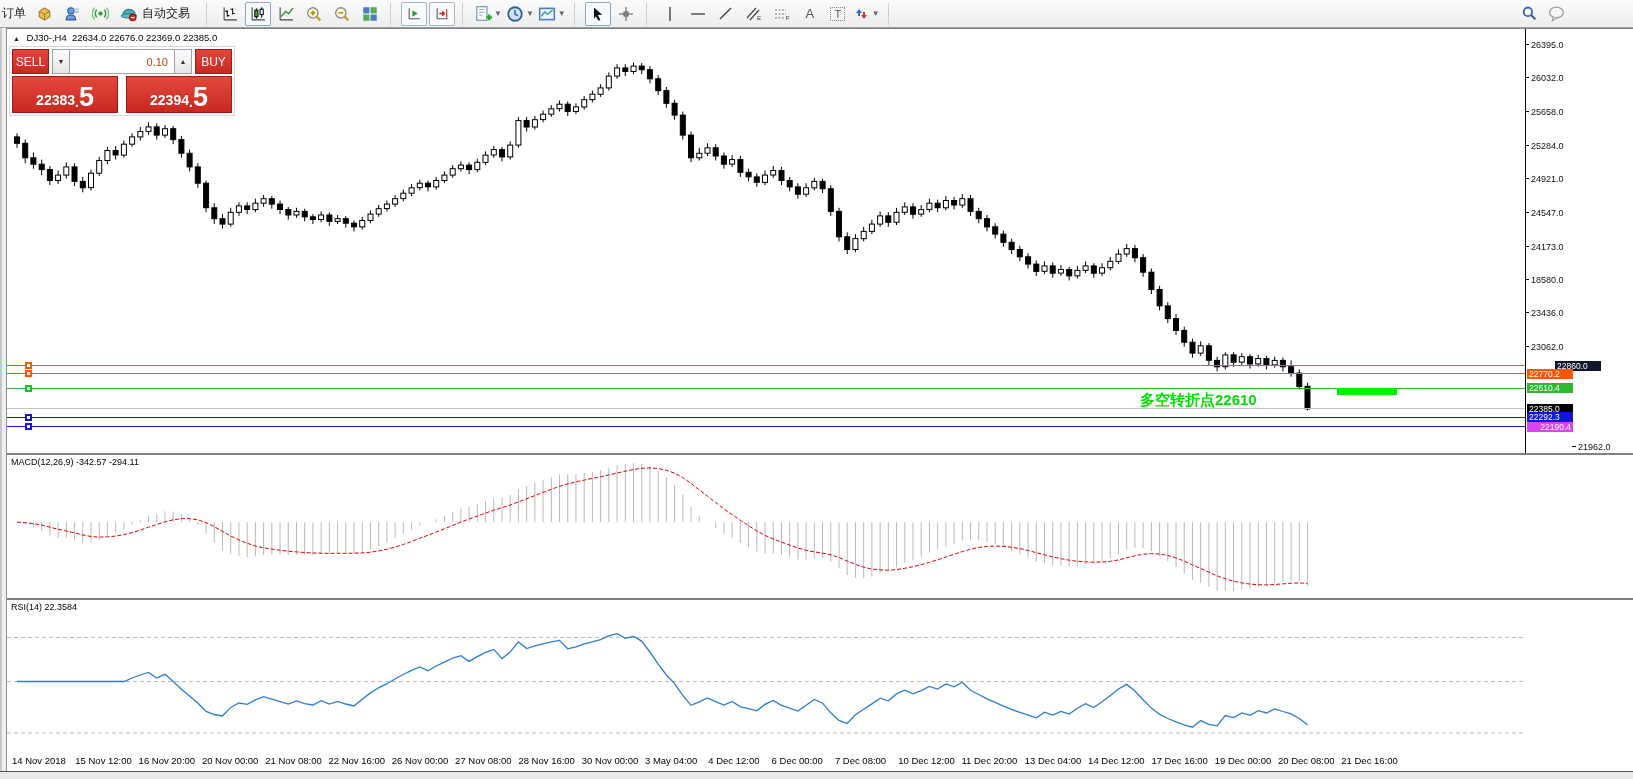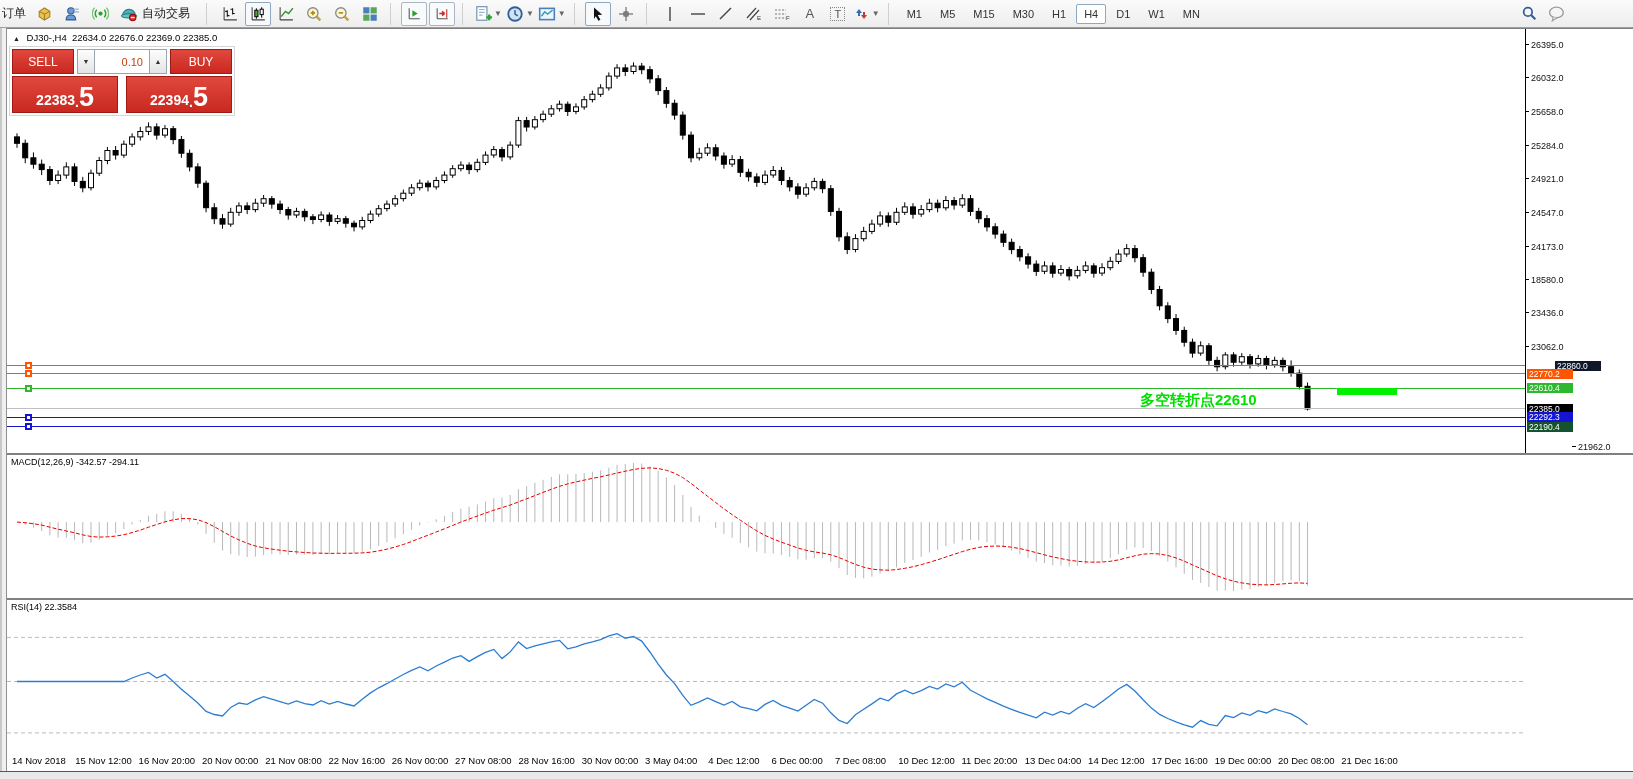--- a/index.html
+++ b/index.html
@@ -42,21 +42,21 @@
 .lbl{position:absolute;left:1px;height:10px;line-height:10px;padding:0 2px;font-size:8.5px;
   color:#fff;white-space:nowrap;z-index:9;min-width:46px;}
 .annotation{position:absolute;font-weight:bold;font-size:15px;z-index:6;white-space:nowrap;}
 .greenbar{position:absolute;height:7px;background:#00f000;z-index:6;}
 
 .trade{position:absolute;left:2px;top:17px;width:226px;z-index:10;background:#fff;
   border:1px solid #d6d6d6;padding:2px;}
 .trow{display:flex;margin-bottom:2px;}
 .redbtn{background:linear-gradient(#e0483e,#c9281f);color:#fff;font-size:12px;
   display:flex;align-items:center;justify-content:center;border:1px solid #9e1b14;}
-.sellbtn,.buybtn{width:62px;height:25px;}
+.sellbtn,.buybtn{width:37px;height:25px;}
 .stepper{flex:1;display:flex;margin:0 3px;height:25px;}
 .stepbtn{width:18px;background:linear-gradient(#fdfdfd,#e4e4e4);border:1px solid #9aa4ae;
   display:flex;align-items:center;justify-content:center;font-size:7px;color:#333;}
 .vol{flex:1;border-top:1px solid #9aa4ae;border-bottom:1px solid #9aa4ae;background:#fff;
   display:flex;align-items:center;justify-content:flex-end;padding-right:6px;font-size:11px;color:#c2410c;}
 .quote{width:108px;height:37px;display:flex;align-items:flex-end;justify-content:center;
   padding-bottom:2px;}
 .quote .main{font-size:14px;font-weight:bold;line-height:20px;}
 .quote .dot{font-size:14px;font-weight:bold;}
 .quote .big{font-size:27px;font-weight:bold;line-height:26px;}
@@ -232,31 +232,20 @@
       <span style="border:1px dotted #888;padding:0 3px;font-size:11px;color:#555">T</span>
     </span>
   <span class="tbtn">
       <svg class="icon" width="16" height="16" viewBox="0 0 16 16">
         <path d="M4 3l3 4-2 0 0 3-2 0 0-3-2 0z" fill="#2c6fbd" transform="translate(1,0)"></path>
         <path d="M10 13l3-4-2 0 0-3-2 0 0 3-2 0z" fill="#c23a2e"></path>
       </svg>
       <span class="caret">▼</span>
     </span>
   <span class="sep"></span>
-  <span id="tf-group" style="display:flex;align-items:center">
-      <div class="tfbtn">M1</div>
-      <div class="tfbtn">M5</div>
-      <div class="tfbtn">M15</div>
-      <div class="tfbtn">M30</div>
-      <div class="tfbtn">H1</div>
-      <div class="tfbtn active">H4</div>
-      <div class="tfbtn">D1</div>
-      <div class="tfbtn">W1</div>
-      <div class="tfbtn">MN</div>
-    </span>
   <span class="tb-right">
     <span class="tbtn">
         <svg class="icon" width="17" height="17" viewBox="0 0 16 16">
           <circle cx="6.5" cy="6.5" r="4" fill="none" stroke="#2f5e96" stroke-width="1.6"></circle>
           <path d="M9.5 9.5l4 4" stroke="#2f5e96" stroke-width="2"></path>
         </svg>
       </span>
     <span class="tbtn" style="margin-right:60px">
         <svg class="icon" width="19" height="17" viewBox="0 0 18 16">
           <ellipse cx="8" cy="7" rx="6.5" ry="5" fill="#f5f5f5" stroke="#9a9a9a" stroke-width="1.3"></ellipse>
@@ -646,21 +635,21 @@
       <div class="ptick" style="top: 212.544px;">24173.0</div>
       <div class="ptick" style="top: 245.515px;">18580.0</div>
       <div class="ptick" style="top: 279.486px;">23436.0</div>
       <div class="ptick" style="top: 313.456px;">23062.0</div>
       <div class="ptick" style="top: 413.369px; margin-left: 47px;">21962.0</div>
       <div class="lbl" style="top: 331.803px; background: #0f172a; margin-left: 28px;">22860.0</div>
       <div class="lbl" style="top: 339.96px; background: rgb(255, 85, 0);">22770.2</div>
       <div class="lbl" style="top: 354.475px; background: rgb(46, 184, 46);">22610.4</div>
       <div class="lbl" style="top: 374.948px; background: rgb(0, 0, 0);">22385.0</div>
       <div class="lbl" style="top: 383.368px; background: rgb(20, 20, 210);">22292.3</div>
-      <div class="lbl" style="top: 392.623px; background: #14532d;">22190.4</div>
+      <div class="lbl" style="top: 392.623px; background: #d946ef; text-align: right;">22190.4</div>
     </div>
 </div>
 
 <div id="macd-window" class="panel">
   <div class="plot">
     <svg id="macd-svg" class="layer" width="1518" height="143">
         <line x1="10" y1="67.1" x2="10" y2="67.1" stroke="#b8b8b8" stroke-width="1"></line>
         <line x1="18.22" y1="67.1" x2="18.22" y2="69.7" stroke="#b8b8b8" stroke-width="1"></line>
         <line x1="26.44" y1="67.1" x2="26.44" y2="72.7" stroke="#b8b8b8" stroke-width="1"></line>
         <line x1="34.660000000000004" y1="67.1" x2="34.660000000000004" y2="76.0" stroke="#b8b8b8" stroke-width="1"></line>

